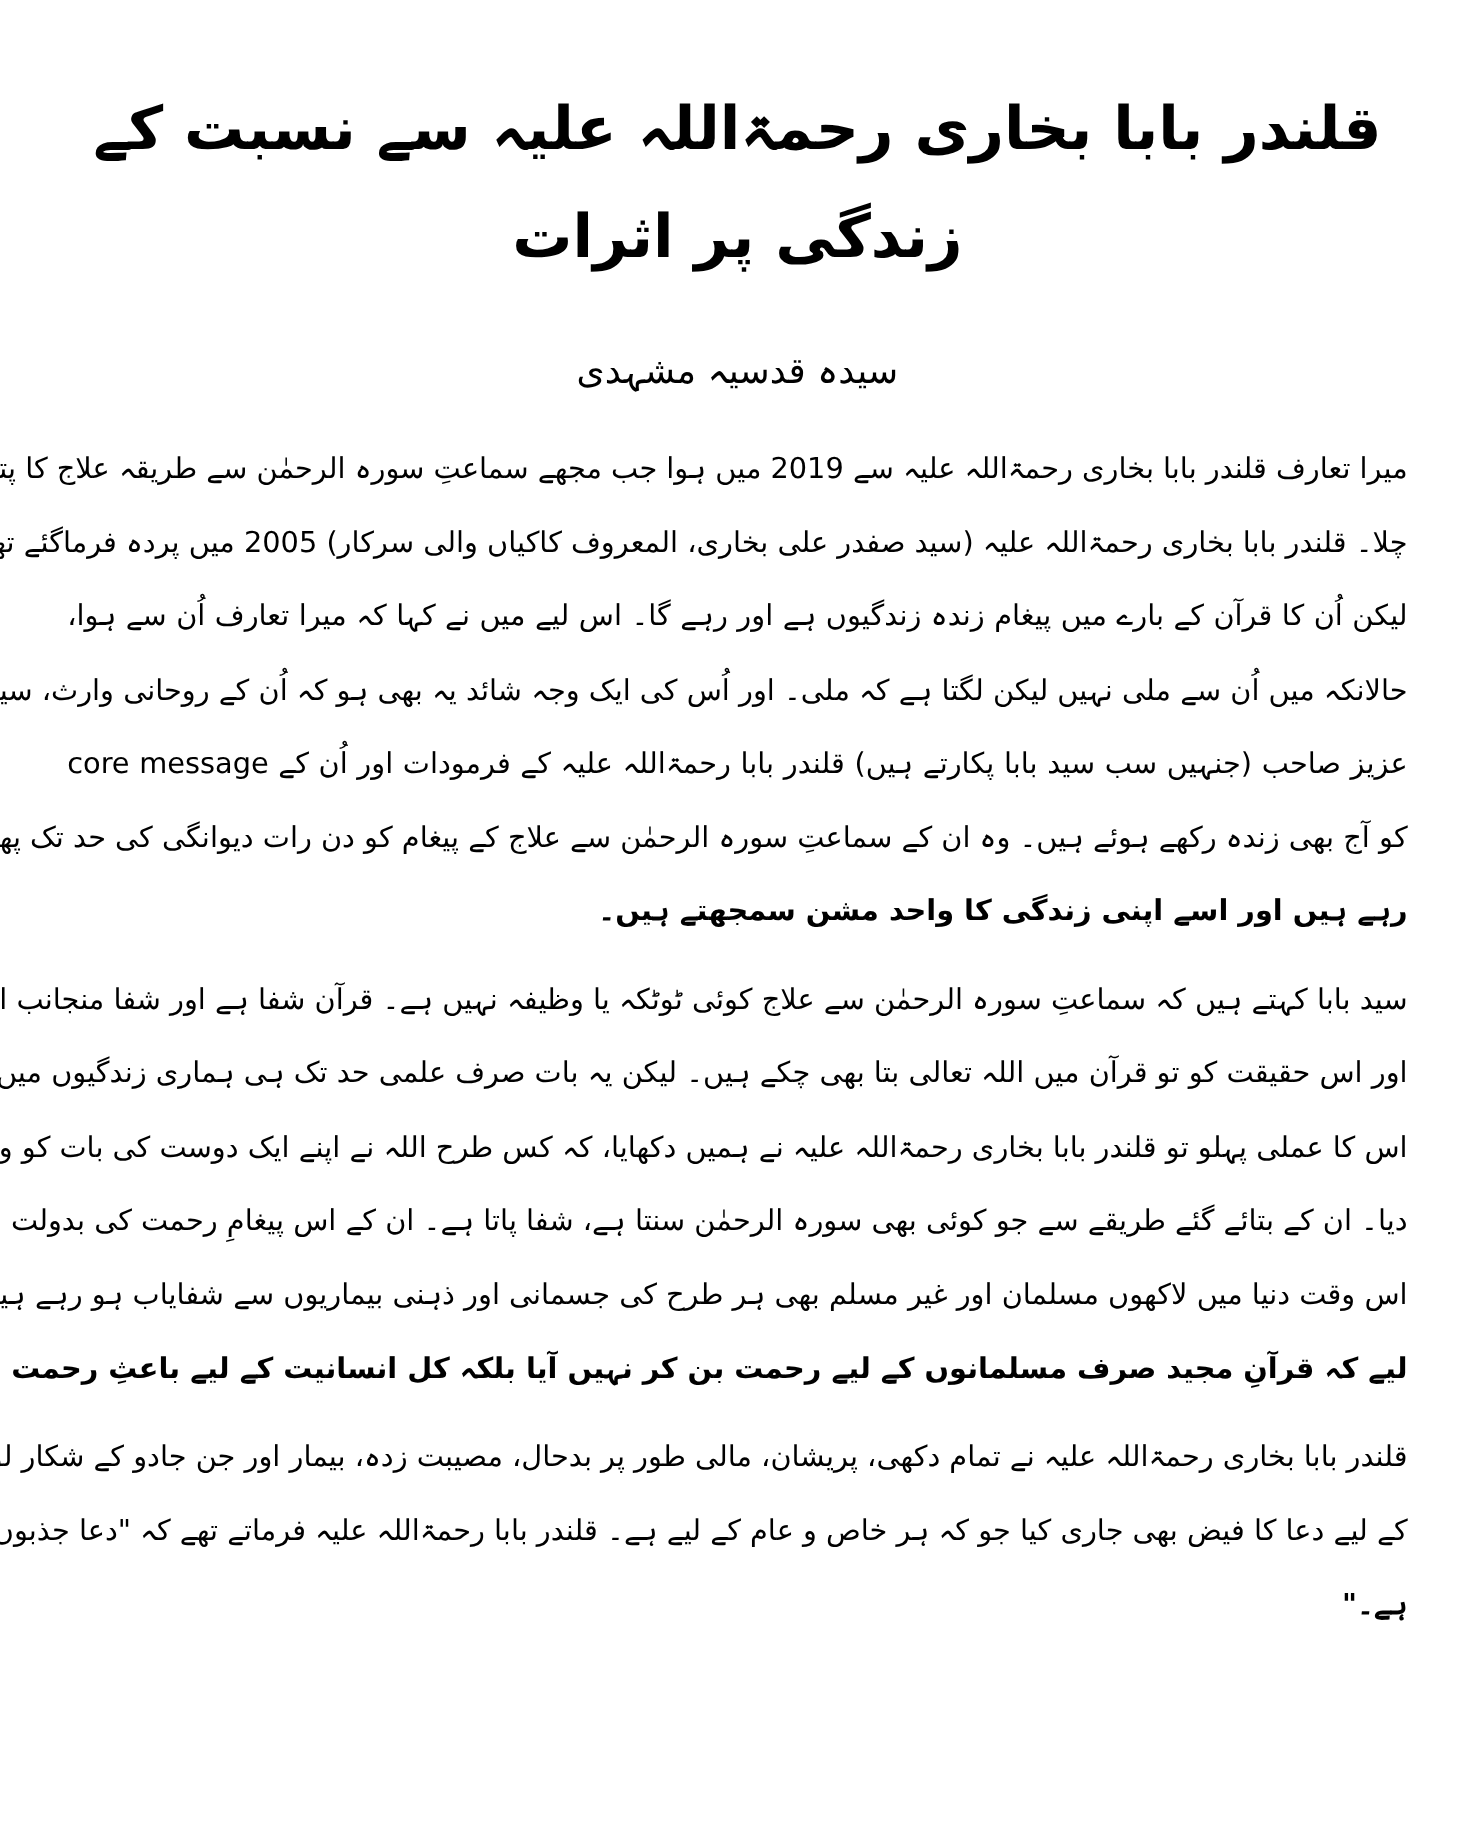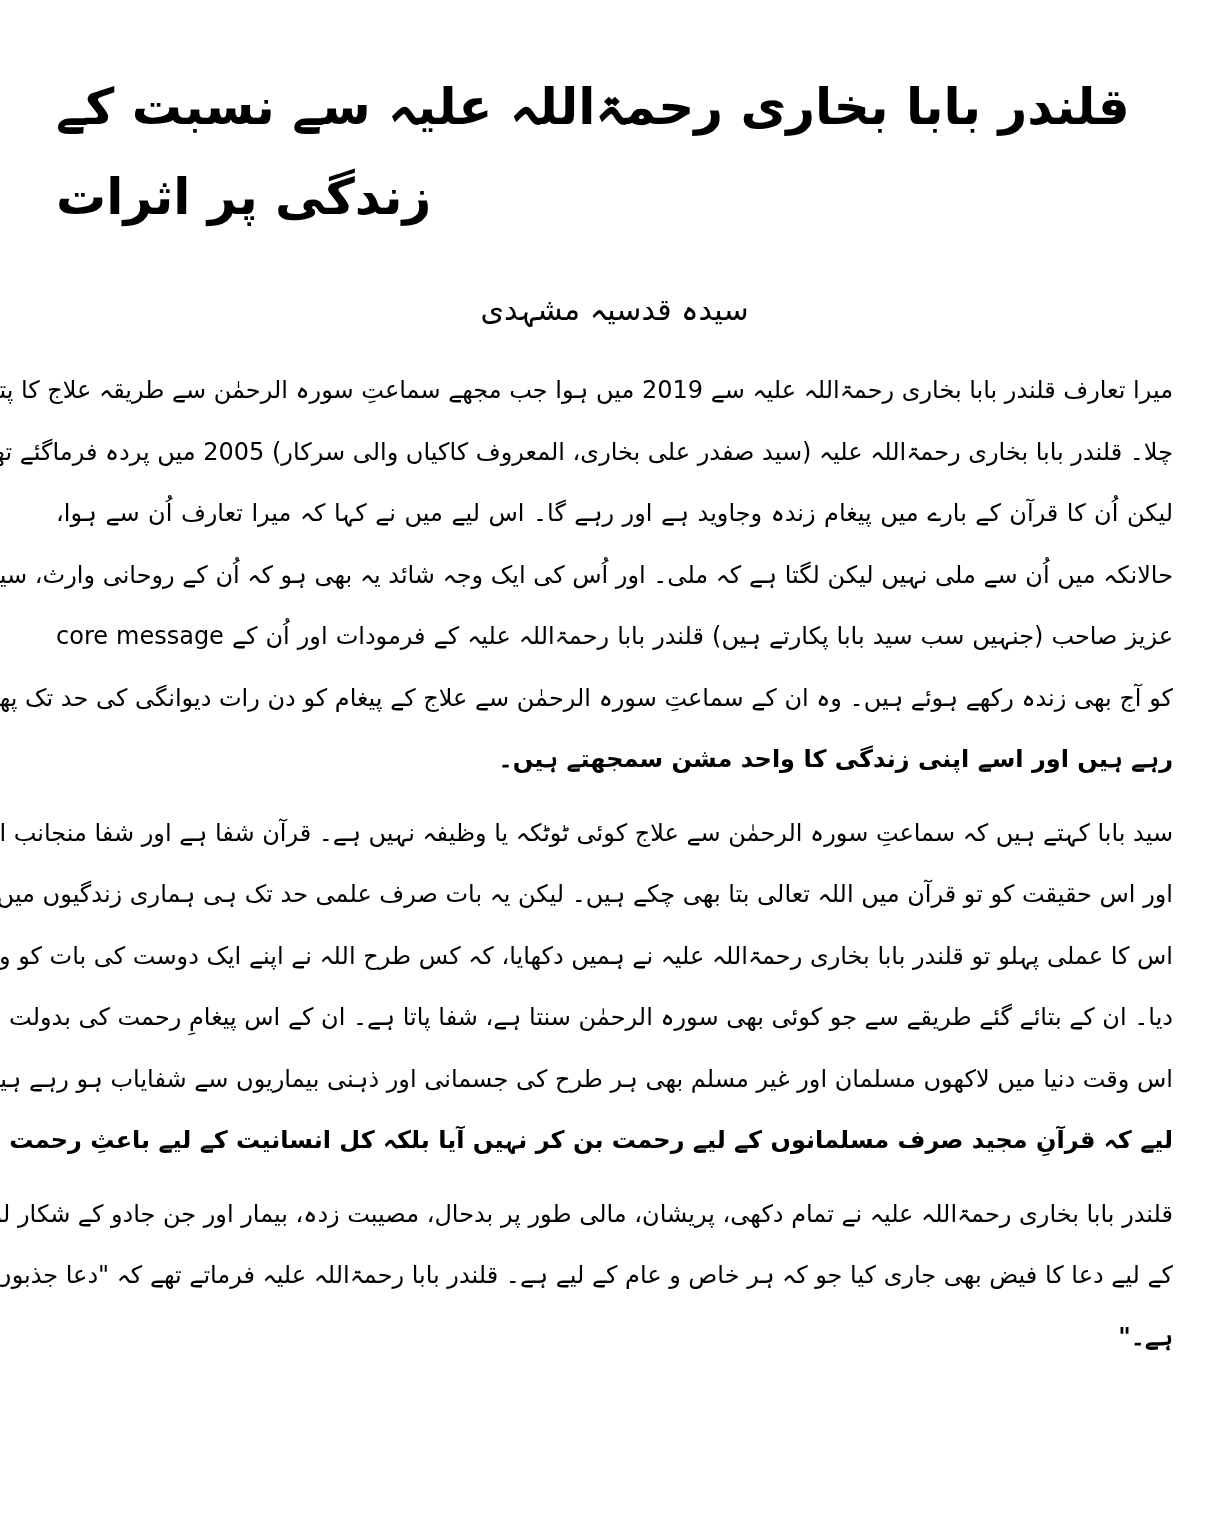--- a/index.html
+++ b/index.html
@@ -16,21 +16,21 @@
     }
     .page {
       position: relative;
       width: 1223px;
       height: 1534px;
       box-sizing: border-box;
       padding: 62px 50px 0 56px;
       direction: rtl;
     }
     .title {
-      text-align: left;
+      text-align: center;
       font-family: "DejaVu Sans", sans-serif;
       font-weight: bold;
       font-size: 50px;
       line-height: 90px;
       margin: 0;
       letter-spacing: 0;
     }
     .author {
       text-align: center;
       font-size: 30px;
@@ -58,21 +58,21 @@
 </head>
 <body>
 
 <div class="page">
   <h1 class="title">قلندر بابا بخاری رحمۃاللہ علیہ سے نسبت کے زندگی پر اثرات</h1>
   <div class="author">سیدہ قدسیہ مشہدی</div>
 
   <div class="para">
     <span class="line">میرا تعارف قلندر بابا بخاری رحمۃاللہ علیہ سے 2019 میں ہوا جب مجھے سماعتِ سورہ الرحمٰن سے طریقہ علاج کا پتہ</span>
     <span class="line">چلا۔ قلندر بابا بخاری رحمۃاللہ علیہ (سید صفدر علی بخاری، المعروف کاکیاں والی سرکار) 2005 میں پردہ فرماگئے تھے،</span>
-    <span class="line">لیکن اُن کا قرآن کے بارے میں پیغام زندہ وجاوید ہے اور رہے گا۔ اس لیے میں نے کہا کہ میرا تعارف اُن سے ہوا،</span>
+    <span class="line">لیکن اُن کا قرآن کے بارے میں پیغام زندہ زندگیوں ہے اور رہے گا۔ اس لیے میں نے کہا کہ میرا تعارف اُن سے ہوا،</span>
     <span class="line">حالانکہ میں اُن سے ملی نہیں لیکن لگتا ہے کہ ملی۔ اور اُس کی ایک وجہ شائد یہ بھی ہو کہ اُن کے روحانی وارث، سید شاکر</span>
     <span class="line">عزیز صاحب (جنہیں سب سید بابا پکارتے ہیں) قلندر بابا رحمۃاللہ علیہ کے فرمودات اور اُن کے core message</span>
     <span class="line">کو آج بھی زندہ رکھے ہوئے ہیں۔ وہ ان کے سماعتِ سورہ الرحمٰن سے علاج کے پیغام کو دن رات دیوانگی کی حد تک پھیلا</span>
     <span class="line last">رہے ہیں اور اسے اپنی زندگی کا واحد مشن سمجھتے ہیں۔</span>
   </div>
 
   <div class="para">
     <span class="line">سید بابا کہتے ہیں کہ سماعتِ سورہ الرحمٰن سے علاج کوئی ٹوٹکہ یا وظیفہ نہیں ہے۔ قرآن شفا ہے اور شفا منجانب اللہ ہے۔</span>
     <span class="line">اور اس حقیقت کو تو قرآن میں اللہ تعالی بتا بھی چکے ہیں۔ لیکن یہ بات صرف علمی حد تک ہی ہماری زندگیوں میں تھی۔</span>
     <span class="line">اس کا عملی پہلو تو قلندر بابا بخاری رحمۃاللہ علیہ نے ہمیں دکھایا، کہ کس طرح اللہ نے اپنے ایک دوست کی بات کو وزن</span>

